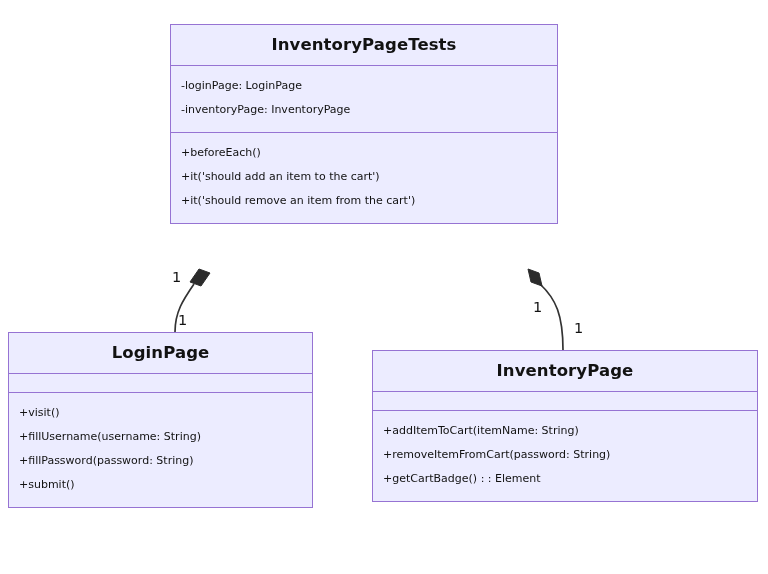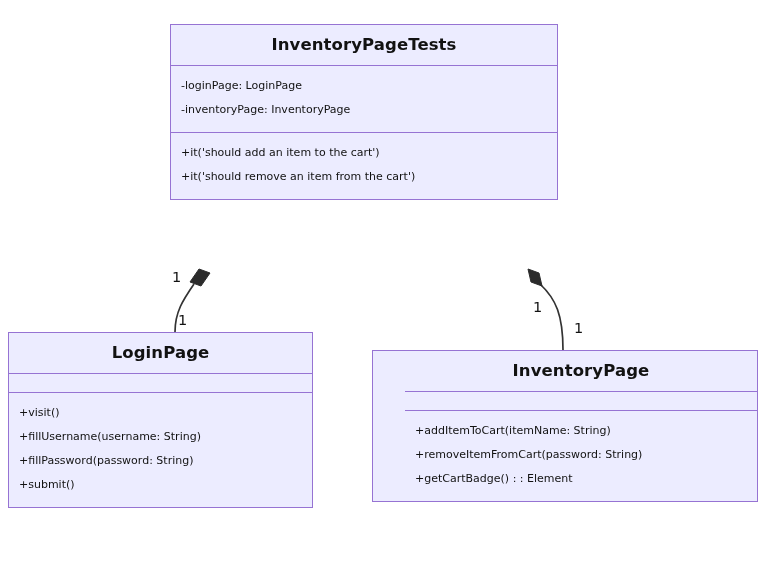--- a/index.html
+++ b/index.html
@@ -83,21 +83,20 @@
   }
   #class-loginpage {
     left: 8px;
     top: 332px;
     width: 305px;
   }
   #class-inventorypage {
     left: 372px;
     top: 350px;
     width: 386px;
-    padding-left: 32px;
   }
 
   
   .multiplicity {
     position: absolute;
     font-size: 14.5px;
     color: #121212;
     z-index: 3;
     line-height: 1;
   }
@@ -126,20 +125,21 @@
 
   <div class="uml-class" id="class-inventorypagetests">
     <div class="uml-title">InventoryPageTests</div>
     <div class="uml-divider"></div>
     <div class="uml-compartment">
       <div class="uml-member">-loginPage: LoginPage</div>
       <div class="uml-member">-inventoryPage: InventoryPage</div>
     </div>
     <div class="uml-divider"></div>
     <div class="uml-compartment">
+      <div class="uml-member">+beforeEach()</div>
       <div class="uml-member">+it('should add an item to the cart')</div>
       <div class="uml-member">+it('should remove an item from the cart')</div>
     </div>
   </div>
 
   <div class="uml-class" id="class-loginpage">
     <div class="uml-title">LoginPage</div>
     <div class="uml-divider"></div>
     <div class="uml-compartment empty-compartment"></div>
     <div class="uml-divider"></div>

